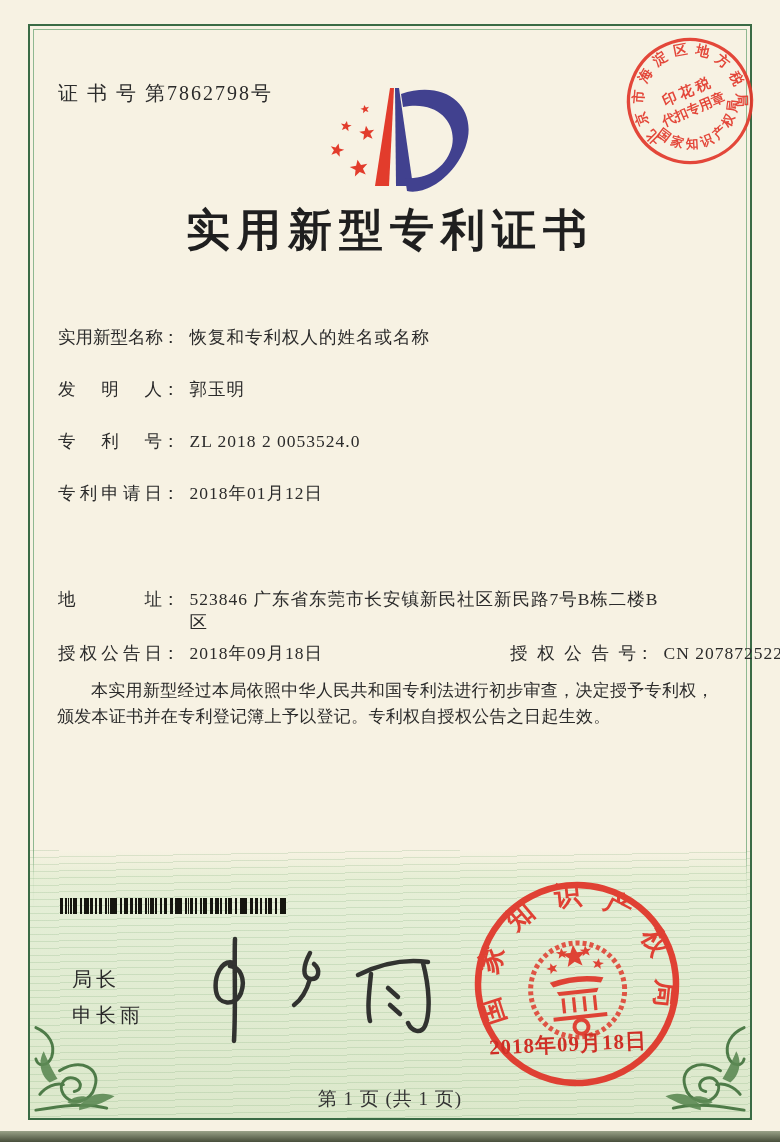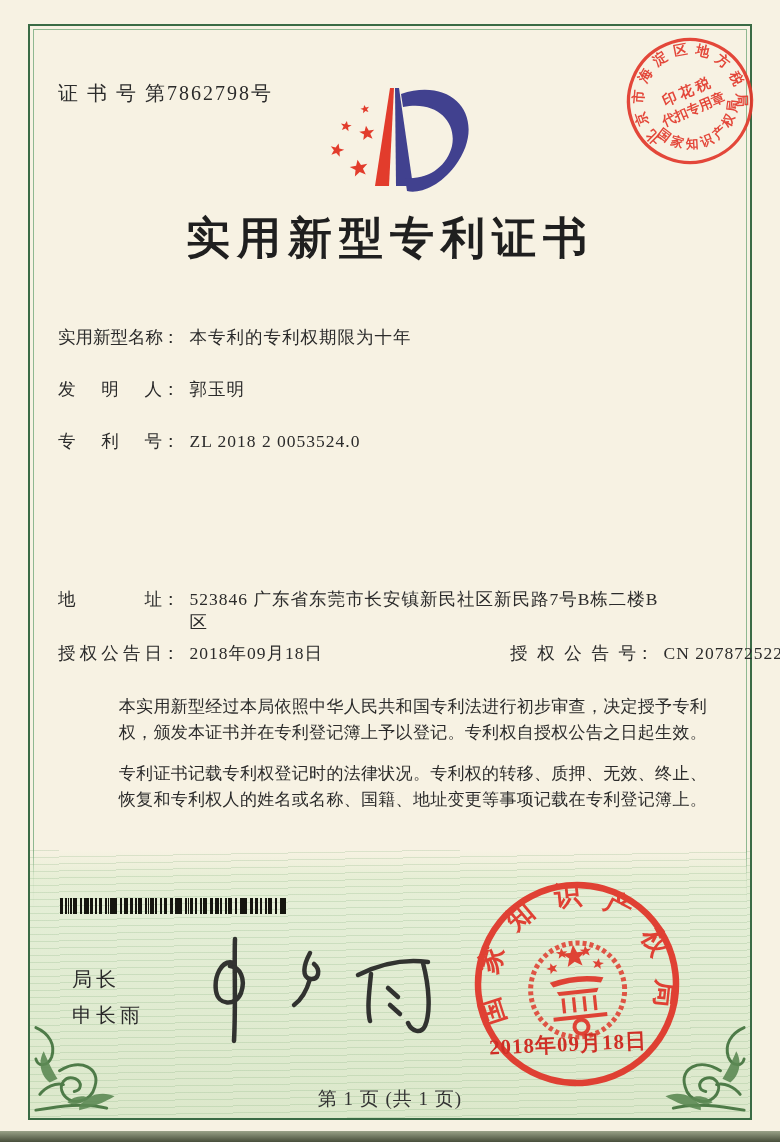--- a/index.html
+++ b/index.html
@@ -21,34 +21,34 @@
       linear-gradient(180deg, rgba(231,240,216,0) 0%, rgba(228,238,211,.85) 10%, #e4eed6 22%, #dce8cb 100%);}
   .corner{position:absolute;bottom:0;width:118px;height:118px;}
   .corner.left{left:0;}
   .corner.right{right:0;transform:scaleX(-1);}
   .page-edge{position:absolute;left:0;right:0;bottom:0;height:11px;
     background:linear-gradient(180deg,#9aa288,#474e3a);}
   .cert-no{position:absolute;left:58px;top:80px;font-size:20px;letter-spacing:2px;}
   .logo{position:absolute;left:295px;top:80px;}
   .tax-stamp{position:absolute;left:603px;top:14px;opacity:.92;}
   .tax-stamp text{fill:#e2392c;font-weight:bold;font-family:"Liberation Serif",serif;}
-  .title{position:absolute;left:0;right:0;top:209px;margin:0;text-align:center;
+  .title{position:absolute;left:0;right:0;top:201px;margin:0;text-align:center;
     font-size:44px;font-weight:700;letter-spacing:7px;color:#1f1f1f;}
   .frow{position:absolute;left:58px;font-size:17.5px;line-height:23px;white-space:nowrap;}
   .flabel{display:inline-block;width:104px;text-align:justify;text-align-last:justify;
     vertical-align:top;}
   .fcolon{display:inline-block;vertical-align:top;}
   .fvalue{display:inline-block;margin-left:10px;vertical-align:top;
     white-space:pre-line;letter-spacing:1px;}
   .addr .fvalue{max-width:520px;}
   .grant-right{position:absolute;left:452px;top:0;}
   .grant-right .flabel{width:126px;}
   .paras{position:absolute;left:57px;top:678px;width:666px;font-size:17px;
     line-height:25.5px;letter-spacing:0.3px;}
-  .paras p{margin:16px;text-indent:2em;text-align:right;}
+  .paras p{margin:0;text-indent:2em;}
   .barcode{position:absolute;left:60px;top:898px;width:226px;height:16px;
     background-image:
       repeating-linear-gradient(90deg,#15150f 0 2px,rgba(0,0,0,0) 2px 5px),
       repeating-linear-gradient(90deg,#15150f 0 1px,rgba(0,0,0,0) 1px 8px),
       repeating-linear-gradient(90deg,#15150f 0 3px,rgba(0,0,0,0) 3px 13px);}
   .signer-title{position:absolute;left:72px;top:966px;font-size:20px;letter-spacing:4px;}
   .signer-name{position:absolute;left:72px;top:1002px;font-size:20px;letter-spacing:4px;text-align:center;}
   .signature{position:absolute;left:190px;top:933px;}
   .seal{position:absolute;left:462px;top:872px;opacity:.93;}
   .seal text{fill:#e03428;font-weight:bold;font-family:"Liberation Serif",serif;}
@@ -141,42 +141,44 @@
         <text text-anchor="middle" transform="translate(124.8,108) rotate(-60)">局</text>
       </g>
       <text x="85" y="80" text-anchor="middle" font-size="14">印 花 税</text>
       <text x="85" y="98" text-anchor="middle" font-size="13">代扣专用章</text>
     </g>
   </svg>
 
   <h1 class="title">实用新型专利证书</h1>
 
   <div class="frow" style="top:326px">
-    <span class="flabel">实用新型名称</span><span class="fcolon">：</span><span class="fvalue">本专利的专利权期限为十年</span>
+    <span class="flabel">实用新型名称</span><span class="fcolon">：</span><span class="fvalue">恢复和专利权人的姓名或名称</span>
   </div>
   <div class="frow" style="top:378px">
     <span class="flabel">发明人</span><span class="fcolon">：</span><span class="fvalue">郭玉明</span>
   </div>
   <div class="frow" style="top:430px">
     <span class="flabel">专利号</span><span class="fcolon">：</span><span class="fvalue">ZL 2018 2 0053524.0</span>
+  </div>
+  <div class="frow" style="top:482px">
+    <span class="flabel">专利申请日</span><span class="fcolon">：</span><span class="fvalue">2018年01月12日</span>
   </div>
   <div class="frow addr" style="top:588px;white-space:normal">
     <span class="flabel">地址</span><span class="fcolon">：</span><span class="fvalue">523846 广东省东莞市长安镇新民社区新民路7号B栋二楼B
 区</span>
   </div>
   <div class="frow" style="top:642px">
     <span class="flabel">授权公告日</span><span class="fcolon">：</span><span class="fvalue">2018年09月18日</span>
     <span class="grant-right">
       <span class="flabel">授权公告号</span><span class="fcolon">：</span><span class="fvalue">CN 207872522 U</span>
     </span>
   </div>
 
   <div class="paras">
     <p>本实用新型经过本局依照中华人民共和国专利法进行初步审查，决定授予专利权，颁发本证书并在专利登记簿上予以登记。专利权自授权公告之日起生效。</p>
-    <p>专利证书记载专利权登记时的法律状况。专利权的转移、质押、无效、终止、恢复和专利权人的姓名或名称、国籍、地址变更等事项记载在专利登记簿上。</p>
   </div>
 
   <div class="barcode"></div>
 
   <div class="signer-title">局长</div>
   <div class="signer-name">申长雨</div>
 
   <svg class="signature" width="250" height="115" viewBox="0 0 250 115">
     <g fill="none" stroke="#1f1f1f" stroke-width="4.5" stroke-linecap="round" stroke-linejoin="round" opacity="0.9">
       <path d="M44,30 C31,26 24,44 26,58 C28,72 45,74 51,60 C56,46 50,34 40,33"></path>

